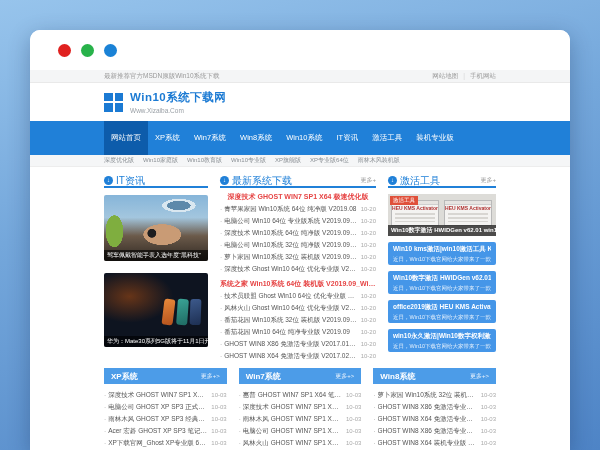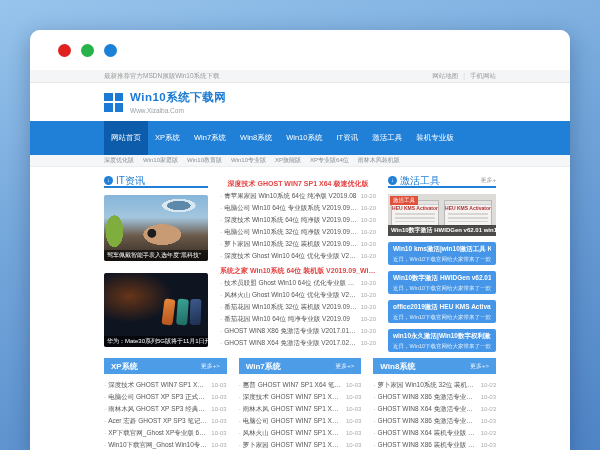--- a/index.html
+++ b/index.html
@@ -186,20 +186,25 @@
           <div class="news-post post2">
             <div class="glow"></div>
             <div class="phone phone1"></div>
             <div class="phone phone2"></div>
             <div class="phone phone3"></div>
             <div class="news-caption">华为：Mate30系列5G版将于11月1日开售</div>
           </div>
         </div>
 
         <div class="col-latest">
+          <div class="sec-head">
+            <span class="sec-icon">↓</span>
+            <span class="sec-title">最新系统下载</span>
+            <a class="sec-more">更多+</a>
+          </div>
           <div class="headline">深度技术 GHOST WIN7 SP1 X64 极速优化版</div>
           <div>
 
               <div class="item-row">
                 <span class="item-text">青苹果家园 Win10系统 64位 纯净版 V2019.08</span>
                 <span class="item-date">10-20</span>
               </div>
 
               <div class="item-row">
                 <span class="item-text">电脑公司 Win10 64位 专业版系统 V2019.09_Win10</span>

